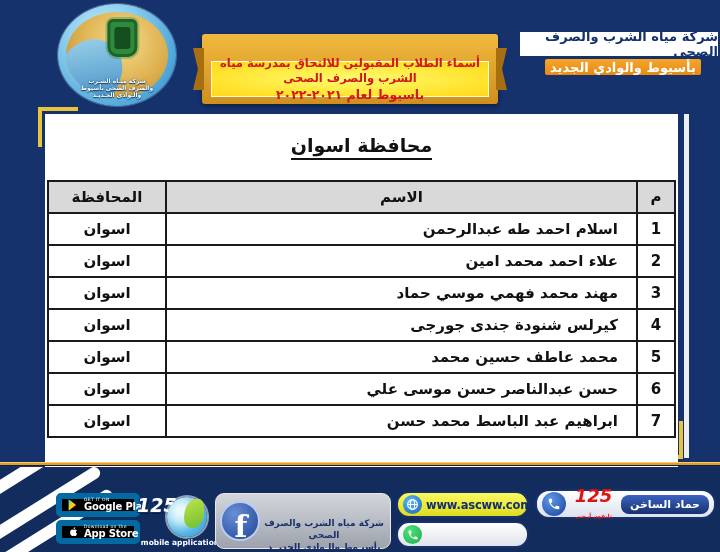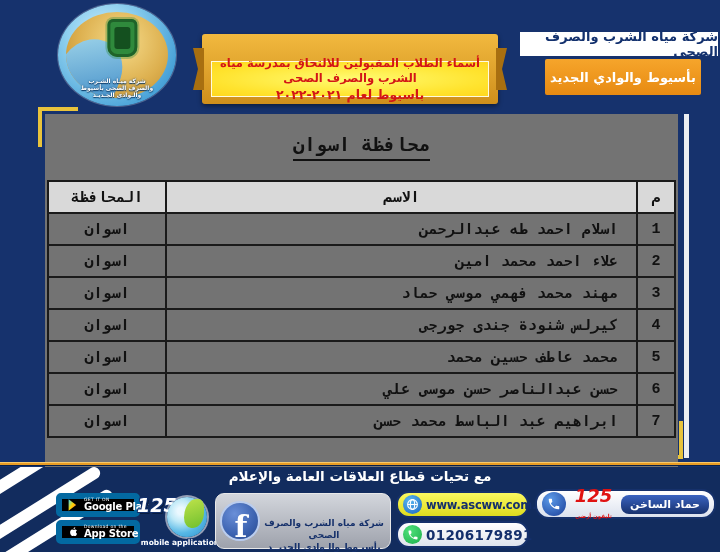--- a/index.html
+++ b/index.html
@@ -34,32 +34,32 @@
   .banner-inner { position:absolute; inset:7px 9px; border:1px solid #fffbe0;
     background:radial-gradient(ellipse at center, #fffb72 0%, #ffe32e 70%, #ffd71e 100%);
     display:flex; flex-direction:column; justify-content:center; align-items:center;
     text-align:center; direction:rtl; color:#d31616; font-weight:bold; padding:4px 6px;margin-top:20px; }
   .banner-line1 { font-size:11.5px; line-height:15px; }
   .banner-line2 { font-size:12.5px; line-height:17px; }
 
   
   .company-name { position:absolute; left:520px; top:32px; width:198px; height:24px; background:#fff;
     color:#13316e; font-weight:bold; font-size:13px; display:flex; align-items:center; justify-content:center; direction:rtl; }
-  .company-branch { position:absolute; left:545px; top:59px; width:156px; height:36px;
+  .company-branch { position:absolute; left:545px; top:59px; width:156px; height:16px;
     background:linear-gradient(180deg,#f6a52b,#e78a12); color:#fff; font-weight:bold; font-size:13px;
     display:flex; align-items:center; justify-content:center; direction:rtl; border-radius:2px; }
 
   
   .corner-tl { position:absolute; left:38px; top:107px; width:40px; height:40px;
     border-top:4px solid #e8c33c; border-left:4px solid #e8c33c; }
   .corner-br { position:absolute; left:645px; top:421px; width:38px; height:38px;
     border-bottom:4px solid #e8c33c; border-right:4px solid #e8c33c; }
   .side-line { position:absolute; left:684px; top:114px; width:5px; height:344px; background:rgba(255,255,255,.92); }
   .under-line { position:absolute; left:48px; top:456px; width:470px; height:3px; background:rgba(255,255,255,.85); }
-  .panel { position:absolute; left:45px; top:114px; width:633px; height:414px; background:#737373; overflow:hidden;font-family:Liberation Mono, monospace; }
+  .panel { position:absolute; left:45px; top:114px; width:633px; height:414px; background:#ffffff; overflow:hidden; }
   .panel-title-wrap { height:66px; display:flex; align-items:center; justify-content:center; }
   .panel-title { font-size:19px; font-weight:bold; color:#111; direction:rtl;
     border-bottom:2px solid #111; padding-bottom:2px; }
   table.roster { border-collapse:collapse; width:629px; margin:0 auto; direction:rtl; table-layout:fixed; }
   table.roster th, table.roster td { border:2px solid #1a1a1a; height:32px; font-weight:bold; color:#111; }
   table.roster th { background:#d9d9d9; font-size:15px; }
   .c-num { text-align:center; font-size:15px; }
   .c-name { text-align:right; padding-right:18px; font-size:15px; }
   .c-gov { text-align:center; font-size:15px; }
 
@@ -223,21 +223,20 @@
             <td class="c-name">ابراهيم عبد الباسط محمد حسن</td>
             <td class="c-gov">اسوان</td>
           </tr>
         </tbody>
     </table>
   </div>
 
   <div class="separator"></div>
 
   <div class="footer">
-    <div class="greeting">مع تحيات قطاع العلاقات العامة والإعلام</div>
 
     <div class="stripe s1"></div>
     <div class="stripe s2"></div>
     <div class="stripe s3"></div>
 
     <div class="badge gp">
       <svg viewBox="0 0 24 24">
         <defs>
             <linearGradient id="gpg" x1="0" y1="0" x2="1" y2="1">
           <stop offset="0" stop-color="#3ddcff"></stop>
@@ -286,21 +285,20 @@
       </span>
       <span class="website-text">www.ascww.com.eg</span>
     </div>
 
     <div class="pill whatsapp">
       <span class="round-ic wa-ic">
         <svg viewBox="0 0 24 24" width="12" height="12" fill="#fff">
           <path d="M6.6 10.8c1.4 2.8 3.8 5.1 6.6 6.6l2.2-2.2c.3-.3.7-.4 1-.2 1.1.4 2.3.6 3.6.6.6 0 1 .4 1 1V20c0 .6-.4 1-1 1C10.6 21 3 13.4 3 4c0-.6.4-1 1-1h3.5c.6 0 1 .4 1 1 0 1.2.2 2.4.6 3.6.1.3 0 .7-.2 1l-2.3 2.2z"></path>
         </svg>
       </span>
-      <span class="wa-text">01206179891</span>
     </div>
 
     <div class="pill hotline">
       <span class="round-ic hot-ic">
         <svg viewBox="0 0 24 24" width="14" height="14" fill="#fff">
           <path d="M6.6 10.8c1.4 2.8 3.8 5.1 6.6 6.6l2.2-2.2c.3-.3.7-.4 1-.2 1.1.4 2.3.6 3.6.6.6 0 1 .4 1 1V20c0 .6-.4 1-1 1C10.6 21 3 13.4 3 4c0-.6.4-1 1-1h3.5c.6 0 1 .4 1 1 0 1.2.2 2.4.6 3.6.1.3 0 .7-.2 1l-2.3 2.2z"></path>
         </svg>
       </span>
       <span class="hot-num-wrap">
         <span class="hot-num">125</span>

